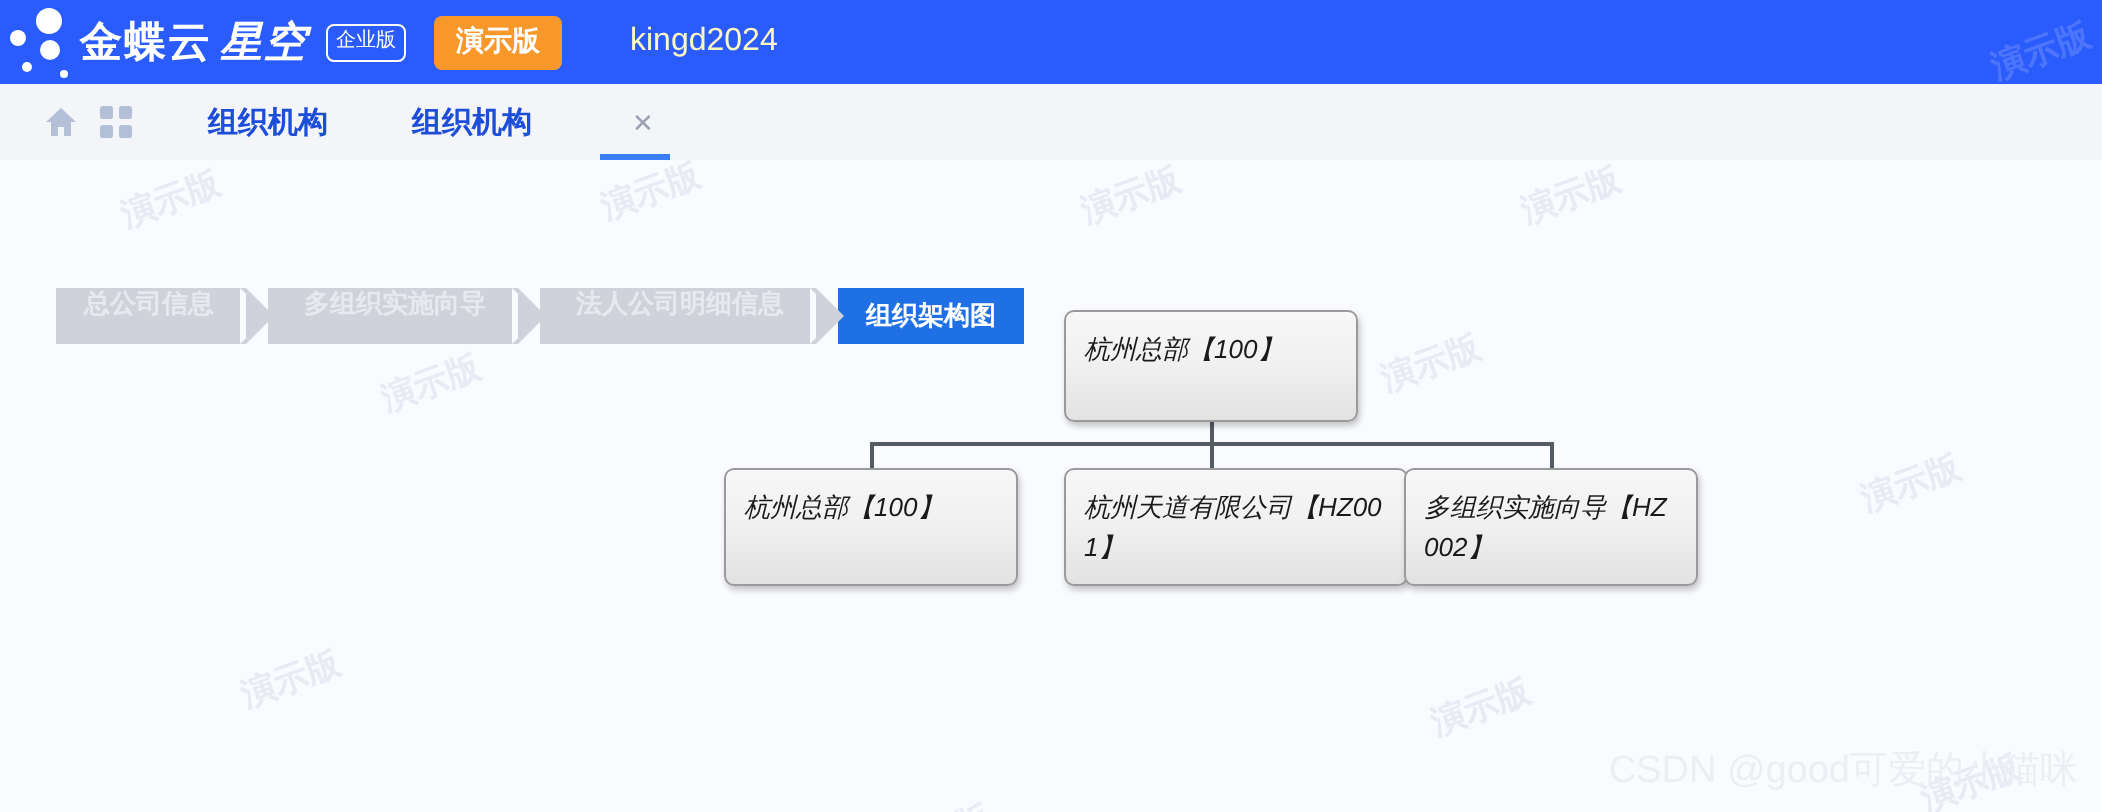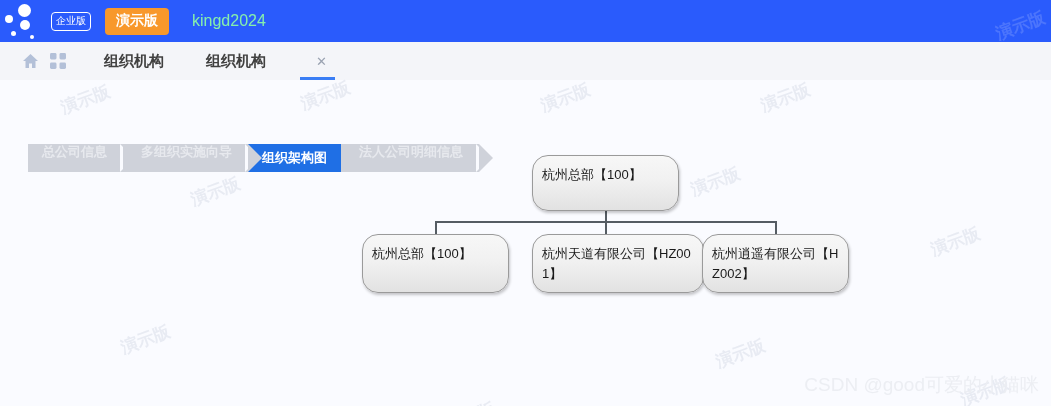--- a/index.html
+++ b/index.html
@@ -56,22 +56,22 @@
     margin-left: 14px;
     background: #f8982b;
     color: #ffffff;
     font-size: 14px;
     font-weight: bold;
     border-radius: 4px;
     padding: 4px 11px 5px 11px;
     white-space: nowrap;
   }
   .user-name {
-    margin-left: 23px;
-    color: #86efac;
+    margin-left: 34px;
+    color: #fef9c3;
     font-size: 16px;
     white-space: nowrap;
   }
 
   
   .tabbar {
     height: 38px;
     background: #f4f5f9;
     display: flex;
     align-items: stretch;
@@ -83,21 +83,21 @@
     width: 28px;
   }
   .tb-icon svg { display: block; }
   .tab {
     display: flex;
     align-items: center;
     padding: 0 10px;
     margin-left: 22px;
     font-size: 15px;
     font-weight: bold;
-    color: #404040;
+    color: #1d4ed8;
     white-space: nowrap;
     position: relative;
   }
   .tab.active { color: #3a7ef5; }
   .tab.active::after {
     content: "";
     position: absolute;
     left: 2px; right: 2px; bottom: 0;
     height: 3px;
     background: #3a7ef5;
@@ -124,20 +124,21 @@
   .step {
     position: relative;
     height: 28px;
     display: flex; align-items: center;
     padding: 0 16px 12px 18px;
     font-size: 13px;
     font-weight: bold;
     white-space: nowrap;
     background: #cfd2da;
     color: #e7e9ee;
+    margin-right: 11px;
   }
   .step:first-child { padding-left: 14px; }
   .step::after {
     content: "";
     position: absolute;
     right: -14px; top: 0;
     width: 0; height: 0;
     border-top: 14px solid transparent;
     border-bottom: 14px solid transparent;
     border-left: 14px solid #cfd2da;
@@ -159,29 +160,30 @@
     margin-right: 0;
     padding: 0 14px;
   }
   .step.active::after, .step.active::before { display: none; }
 
   
   .chart { position: absolute; left: 0; top: 0; width: 1051px; height: 326px; }
   .node {
     position: absolute;
     border: 1px solid #9a9a9a;
-    border-radius: 16px;
+    border-radius: 5px;
     background: linear-gradient(to bottom, #f7f7f7 0%, #f1f1f1 45%, #e2e2e2 100%);
     box-shadow: 1px 2px 3px rgba(0,0,0,0.22);
     font-size: 13px;
     color: #1a1a1a;
     padding: 9px 9px;
     line-height: 1.5;
     word-break: break-all;
     z-index: 3;
+    font-style: italic;
   }
   .line { position: absolute; background: #555c63; z-index: 2; }
 
   
   .wm {
     position: absolute;
     color: #e8ebf3;
     font-size: 17px;
     font-weight: bold;
     transform: rotate(-20deg);
@@ -203,20 +205,23 @@
 </head>
 <body>
 
 <div class="header">
   <div class="logo-dots">
     <i class="dot-a"></i>
       <i class="dot-b"></i>
       <i class="dot-c"></i>
       <i class="dot-d"></i>
       <i class="dot-e"></i>
+  </div>
+  <div class="brand">
+    <span>金蝶云</span><span class="sub">星空</span>
   </div>
   <div class="badge-ent">企业版</div>
   <div class="badge-demo">演示版</div>
   <div class="user-name">kingd2024</div>
   <div class="wm wm-hdr" style="left:995px; top:14px;">演示版</div>
 </div>
 
 <div class="tabbar">
   <div class="tb-icon">
     <svg width="17" height="16" viewBox="0 0 17 16">
@@ -260,25 +265,25 @@
       <div class="wm" style="left: 960px; top: 300px;">演示版</div>
     </div>
 
   <div class="steps">
     <div class="step">
       <span>总公司信息</span>
     </div>
     <div class="step">
       <span>多组织实施向导</span>
     </div>
+    <div class="step">
+      <span>法人公司明细信息</span>
+    </div>
     <div class="step active">
       <span>组织架构图</span>
-    </div>
-    <div class="step">
-      <span>法人公司明细信息</span>
     </div>
   </div>
 
   <div class="chart">
 
     <div class="line" id="ln-stub" style="left: 604.5px; top: 131px; width: 2px; height: 23px; background: rgb(85, 92, 99);"></div>
     <div class="line" id="ln-bar" style="left: 434.5px; top: 141px; width: 342px; height: 2px; background: rgb(85, 92, 99);"></div>
     <div class="line" id="ln-d0" style="left: 434.5px; top: 141px; width: 2px; height: 13px; background: rgb(85, 92, 99);"></div>
     <div class="line" id="ln-d1" style="left: 604.5px; top: 141px; width: 2px; height: 13px; background: rgb(85, 92, 99);"></div>
     <div class="line" id="ln-d2" style="left: 774.5px; top: 141px; width: 2px; height: 13px; background: rgb(85, 92, 99);"></div>
@@ -286,18 +291,18 @@
     <div class="node" id="node-root" style="left: 532px; top: 75px; width: 147px; height: 56px;">
       <span>杭州总部【100】</span>
     </div>
     <div class="node" id="node-c0" style="left: 362px; top: 154px; width: 147px; height: 59px;">
       <span>杭州总部【100】</span>
     </div>
     <div class="node" id="node-c1" style="left: 532px; top: 154px; width: 172px; height: 59px;">
       <span>杭州天道有限公司【HZ001】</span>
     </div>
     <div class="node" id="node-c2" style="left: 702px; top: 154px; width: 147px; height: 59px;">
-      <span>杭州逍遥有限公司【HZ002】</span>
+      <span>多组织实施向导【HZ002】</span>
     </div>
   </div>
 
   <div class="csdn">CSDN @good可爱的小猫咪</div>
 </div>
 
 </body></html>

